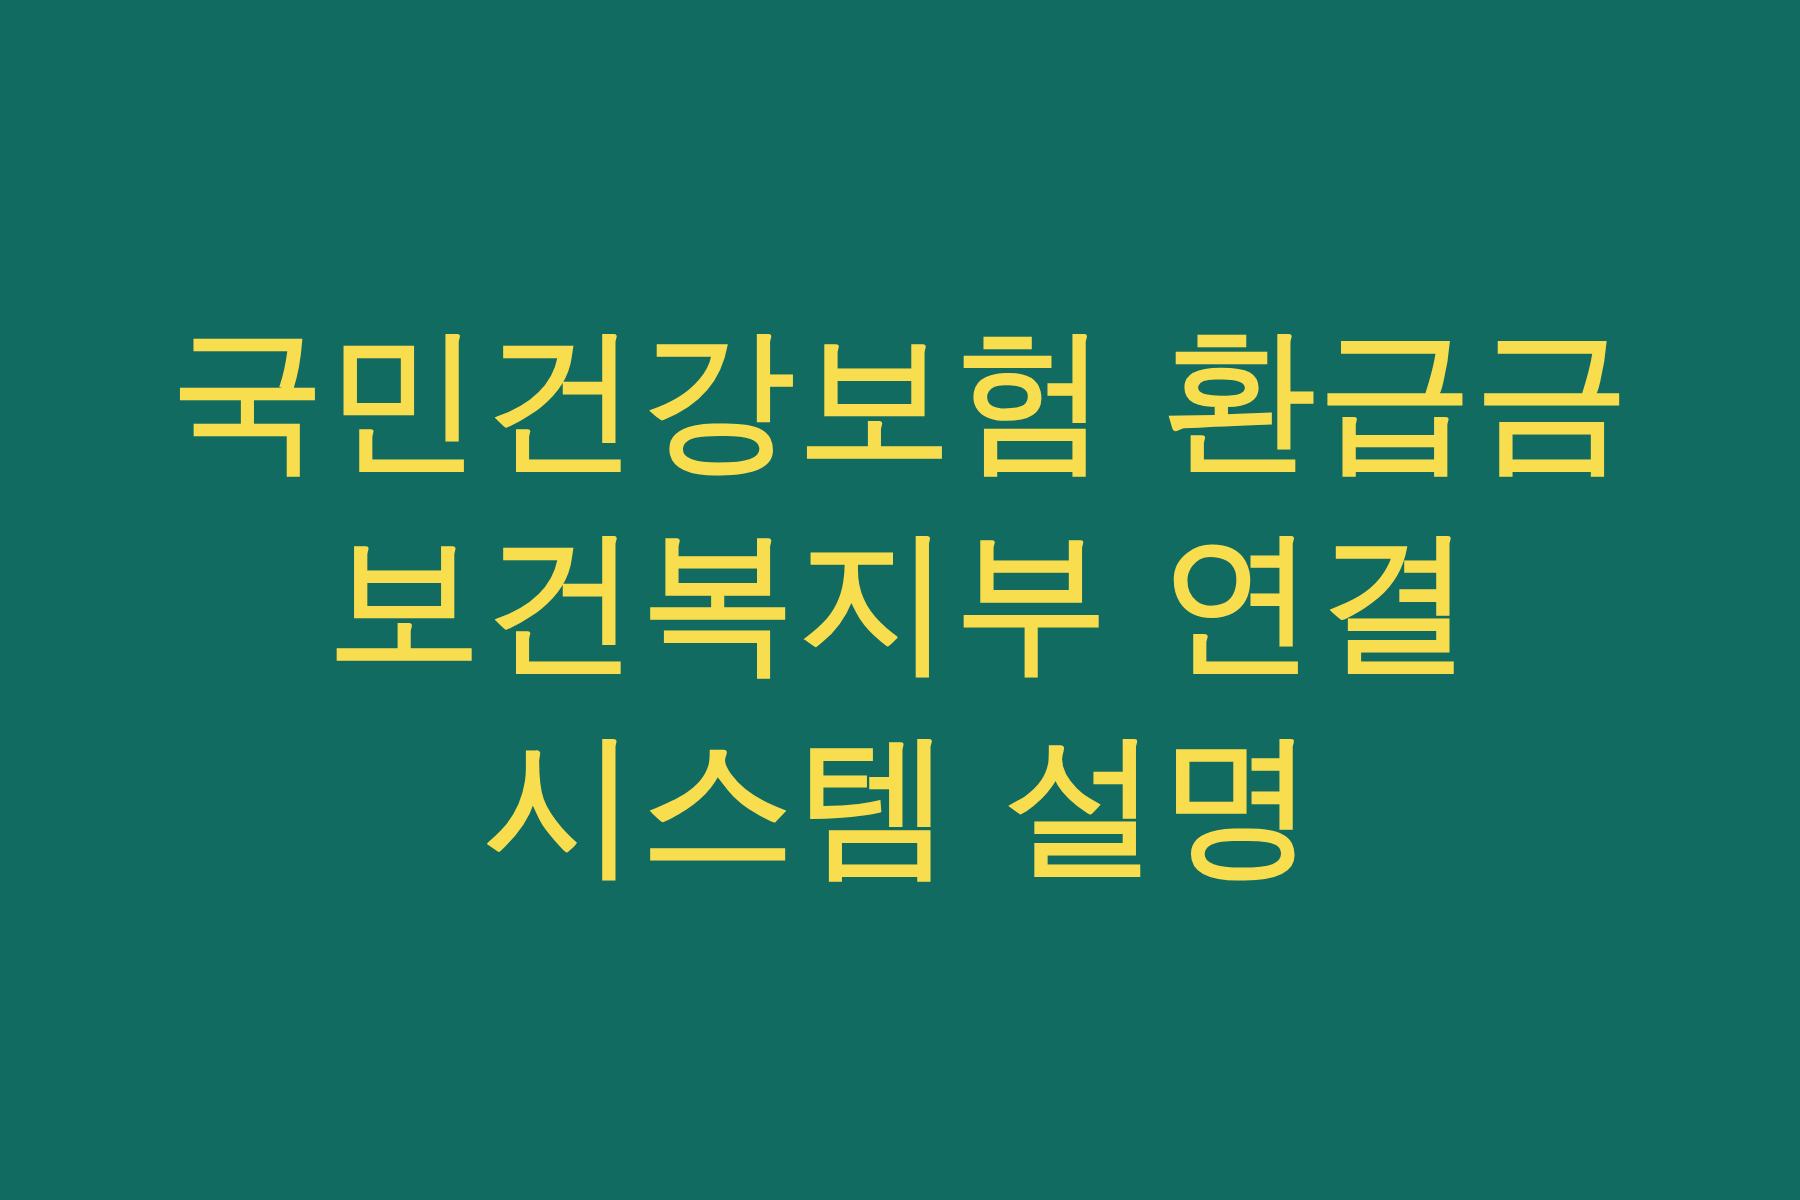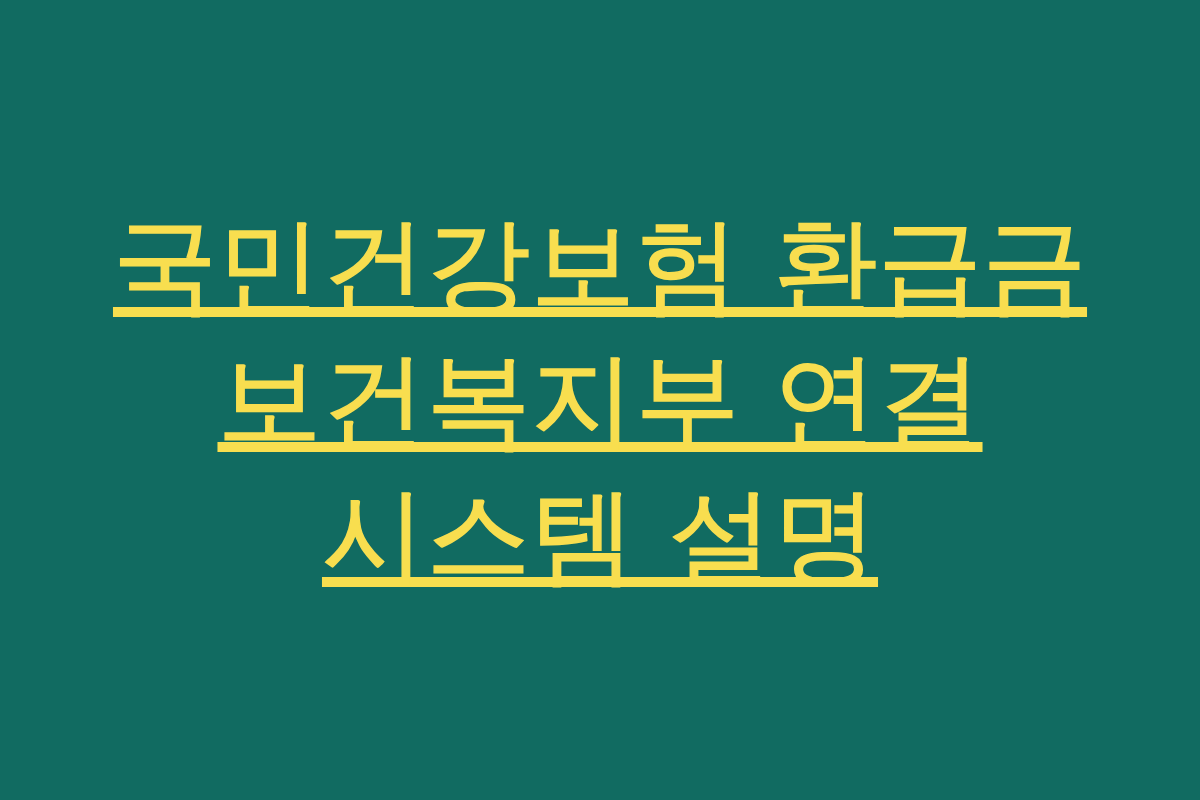--- a/index.html
+++ b/index.html
@@ -42,21 +42,20 @@
     line-height: 135px;
     font-weight: 400;
     letter-spacing: 0.5px;
     word-break: keep-all;
     overflow-wrap: break-word;
     text-align: center;
     
     -webkit-font-smoothing: antialiased;
     text-rendering: optimizeLegibility;
     paint-order: stroke fill;
-    text-decoration: underline;
     -webkit-text-stroke: 1.5px #F8DE4F;
   }
 </style>
 </head>
 <body>
 
 <div id="banner-card" style="background: rgb(17, 107, 97);">
 
   <div id="headline-block">
 

